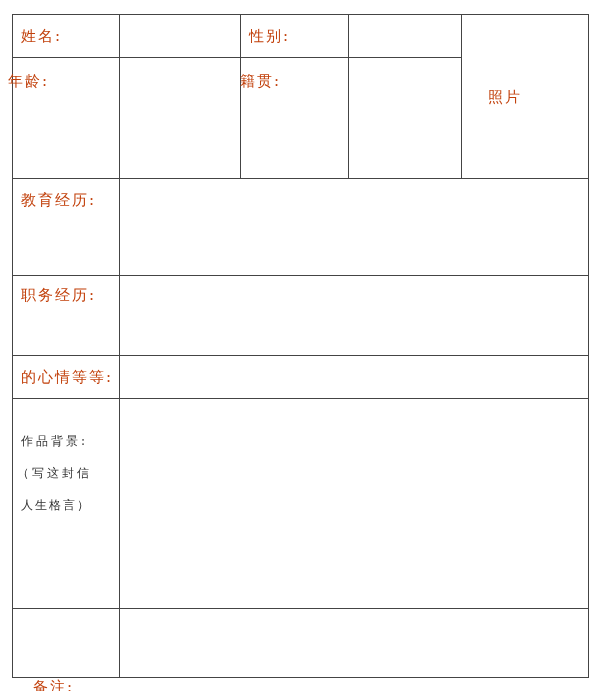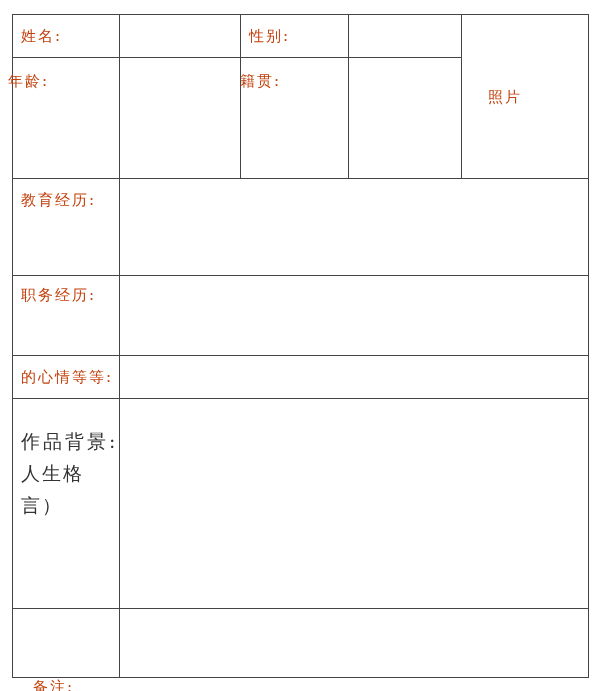--- a/index.html
+++ b/index.html
@@ -3,21 +3,21 @@
 <meta charset="utf-8">
 <style>
   html, body { margin:0; padding:0; background:#ffffff; }
   body { width:600px; height:691px; position:relative; overflow:hidden;
          font-family: "DejaVu Serif", "Liberation Serif", serif; color:#333; }
   .line { position:absolute; background:#444; }
   .h { height:1px; }
   .v { width:1px; }
   .lbl { position:absolute; font-size:15px; letter-spacing:2px; color:#c2410c; white-space:nowrap; }
   .field { position:absolute; box-sizing:border-box; }
-  .multi { font-size:19px; letter-spacing:3px; line-height:32px; color:#333; }
+  .multi { font-size:12px; letter-spacing:3px; line-height:32px; color:#333; }
 </style>
 </head>
 <body>
 
 <div>
 
   <div class="line h" style="left:12px;top:14px;width:577px;"></div>
   <div class="line h" style="left:12px;top:57px;width:450px;"></div>
   <div class="line h" style="left:12px;top:178px;width:577px;"></div>
   <div class="line h" style="left:12px;top:275px;width:577px;"></div>
@@ -50,19 +50,20 @@
   <div class="field" style="left:120px;top:179px;width:468px;height:96px;"></div>
 
   <div class="lbl" style="left:21px;top:286px;">职务经历:</div>
   <div class="field" style="left:120px;top:276px;width:468px;height:79px;"></div>
 
   <div class="lbl" style="left:21px;top:368px;">的心情等等:</div>
   <div class="field" style="left:120px;top:356px;width:468px;height:42px;"></div>
 
   <div class="multi" style="position:absolute;left:21px;top:425px;width:100px;">
     <div>作品背景:</div>
+    <div style="margin-left:-4px;">（写这封信</div>
     <div style="letter-spacing:2px;">人生格言）</div>
   </div>
   <div class="field" style="left:120px;top:399px;width:468px;height:209px;"></div>
 
   <div class="lbl" style="left:33px;top:634px;margin-top:44px;">备注:</div>
   <div class="field" style="left:120px;top:609px;width:468px;height:68px;"></div>
 </div>
 
 </body></html>

